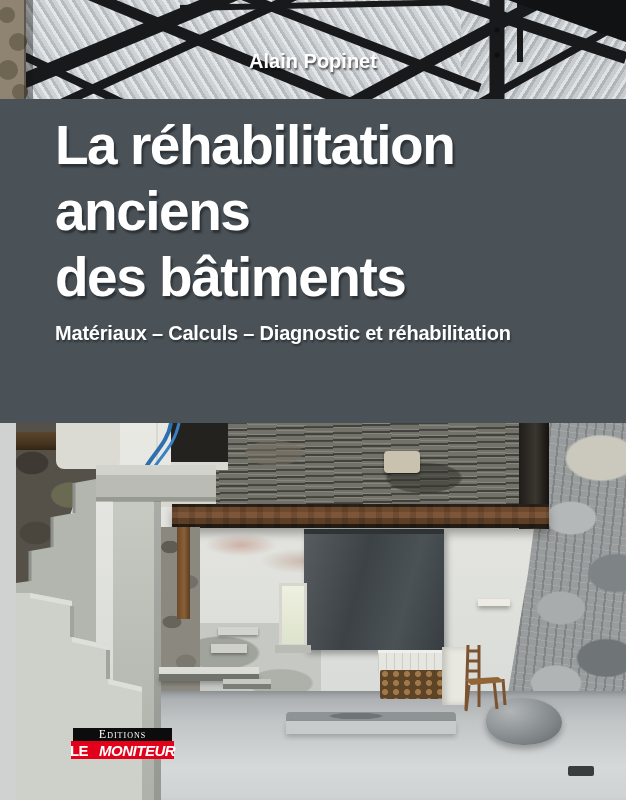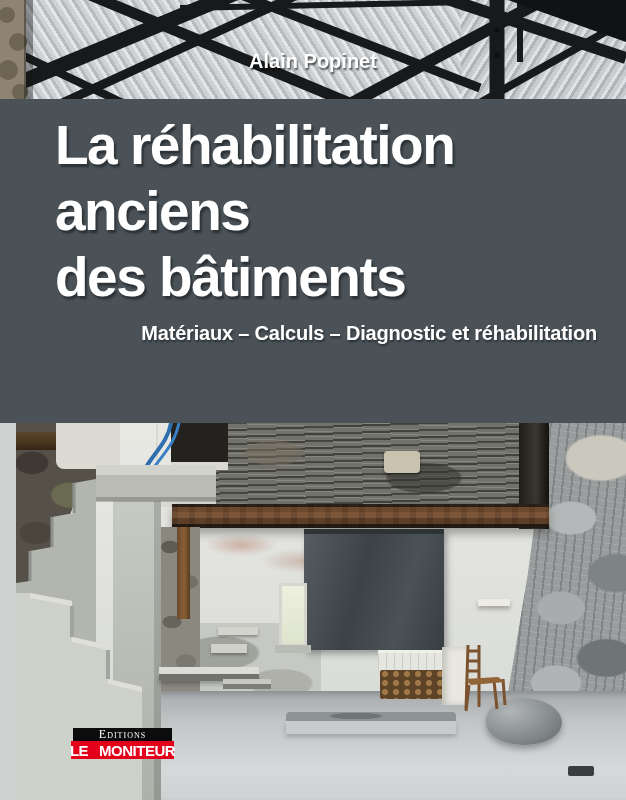--- a/index.html
+++ b/index.html
@@ -12,27 +12,27 @@
         background:repeating-linear-gradient(58deg,#e3e6e8 0 3px,#b6bbc0 3px 6px,#ced2d5 6px 10px);}
   .roof-right{position:absolute;right:0;top:0;width:165px;height:99px;
         background:repeating-linear-gradient(122deg,#dfe2e4 0 3px,#aeb4b8 3px 6px,#c8cccf 6px 10px);}
   .roof svg{position:absolute;left:0;top:0;}
   .author{position:absolute;left:0;top:50px;width:100%;text-align:center;
           color:#fff;font-weight:bold;font-size:20px;letter-spacing:0;
           text-shadow:1px 2px 2px rgba(0,0,0,.65);}
 
   
   .band{position:absolute;left:0;top:99px;width:626px;height:324px;
-        background:var(--title-band,#4a5257);padding:13px 29px 0 55px;}
+        background:var(--title-band,#4a5257);padding:13px 8px 0 55px;}
   .title{margin:0;color:var(--title-text,#ffffff);font-size:55px;line-height:66px;
          font-weight:700;letter-spacing:-1.5px;
          text-shadow:2px 3px 2px rgba(14,18,21,.5);}
   .title span{display:block;}
   .subtitle{margin-top:12px;color:var(--title-text,#ffffff);font-size:20px;font-weight:700;
-            letter-spacing:-.2px;text-shadow:1px 2px 2px rgba(14,18,21,.5);text-align:right;}
+            letter-spacing:-.2px;text-shadow:1px 2px 2px rgba(14,18,21,.5);}
 
   
   .interior{position:absolute;left:16px;top:423px;width:626px;height:377px;overflow:hidden;
             background:linear-gradient(180deg,#e9e9e4 0%,#dddfdb 55%,#d3d6d4 100%);}
   .interior>div{position:absolute;}
 
   .slate-wall{left:188px;top:0;width:322px;height:85px;background:#72726b;
     background-image:
       radial-gradient(46px 20px at 70px 30px,rgba(120,110,95,.5) 60%,transparent 65%),
       radial-gradient(60px 24px at 220px 55px,rgba(50,50,44,.55) 60%,transparent 65%),
@@ -143,21 +143,21 @@
   .tread-b{left:195px;top:221px;width:36px;height:9px;background:#cfd0ca;box-shadow:0 2px 3px rgba(0,0,0,.3);}
 
   
   .logo{position:absolute;left:55px;top:305px;width:103px;}
   .logo-black{height:13px;width:99px;margin-left:2px;background:var(--publisher-black,#0c0c0c);
     color:#fff;font-family:"Liberation Serif","DejaVu Serif",serif;font-variant:small-caps;
     font-size:12px;line-height:12px;text-align:center;letter-spacing:1px;}
   .logo-red{height:18px;background:var(--publisher-red,#e2001a);color:#fff;
     display:flex;align-items:center;justify-content:center;
     font-weight:bold;font-size:15px;letter-spacing:-.5px;}
-  .logo-red .mon{margin-left:11px;}
+  .logo-red .mon{font-style:italic;margin-left:11px;}
 </style>
 </head>
 <body>
 
 <div class="cover">
 
   <div class="roof">
     <div class="roof-right"></div>
     <svg width="626" height="99" viewBox="0 0 626 99">
       <g stroke="#17191b" fill="none">

